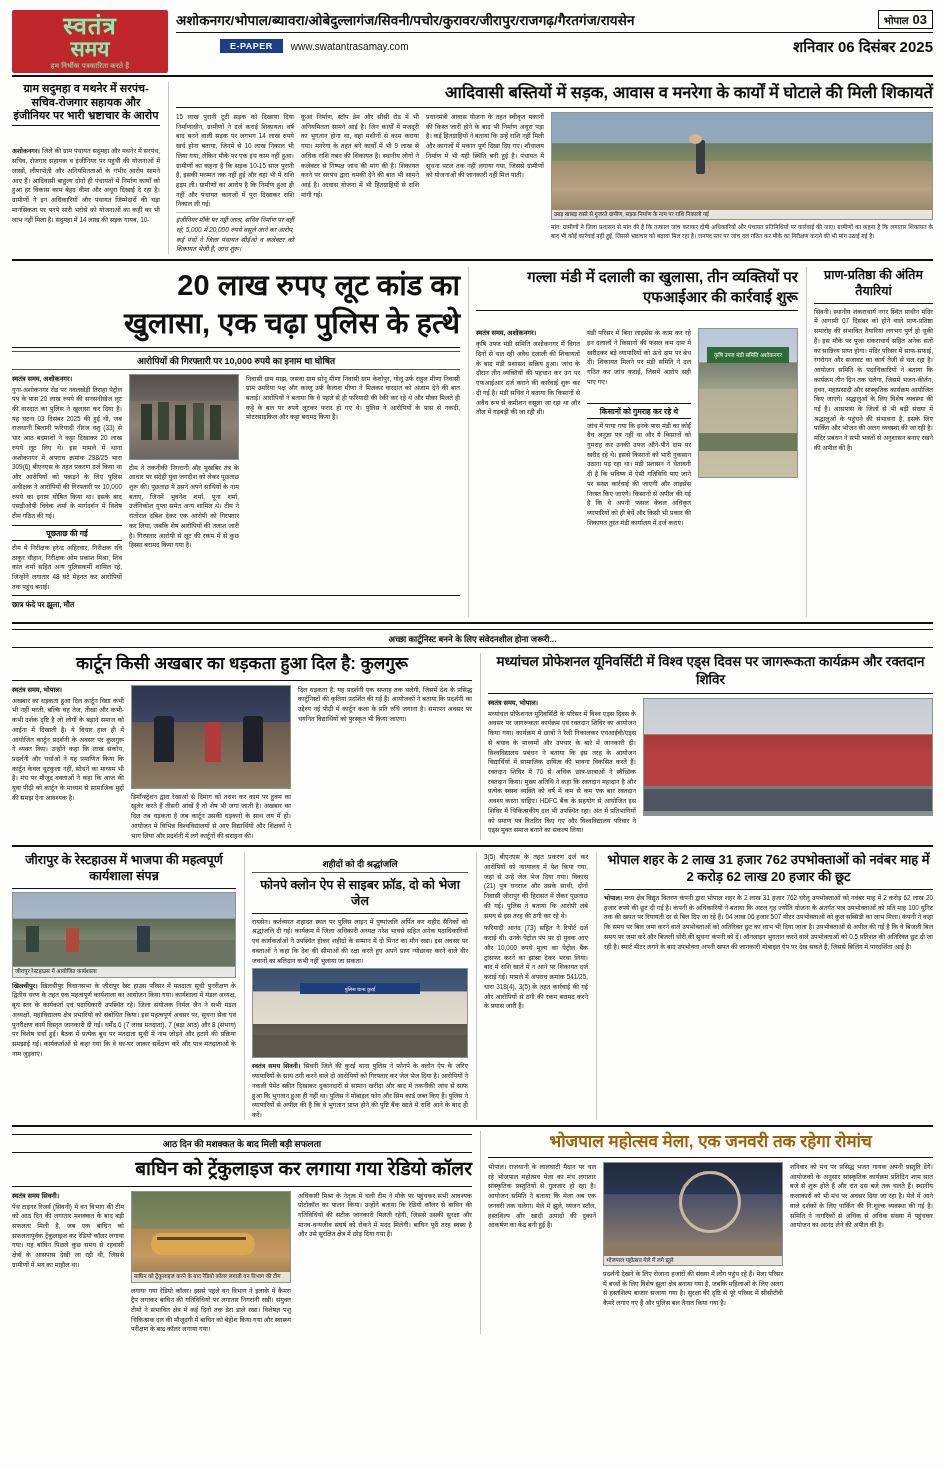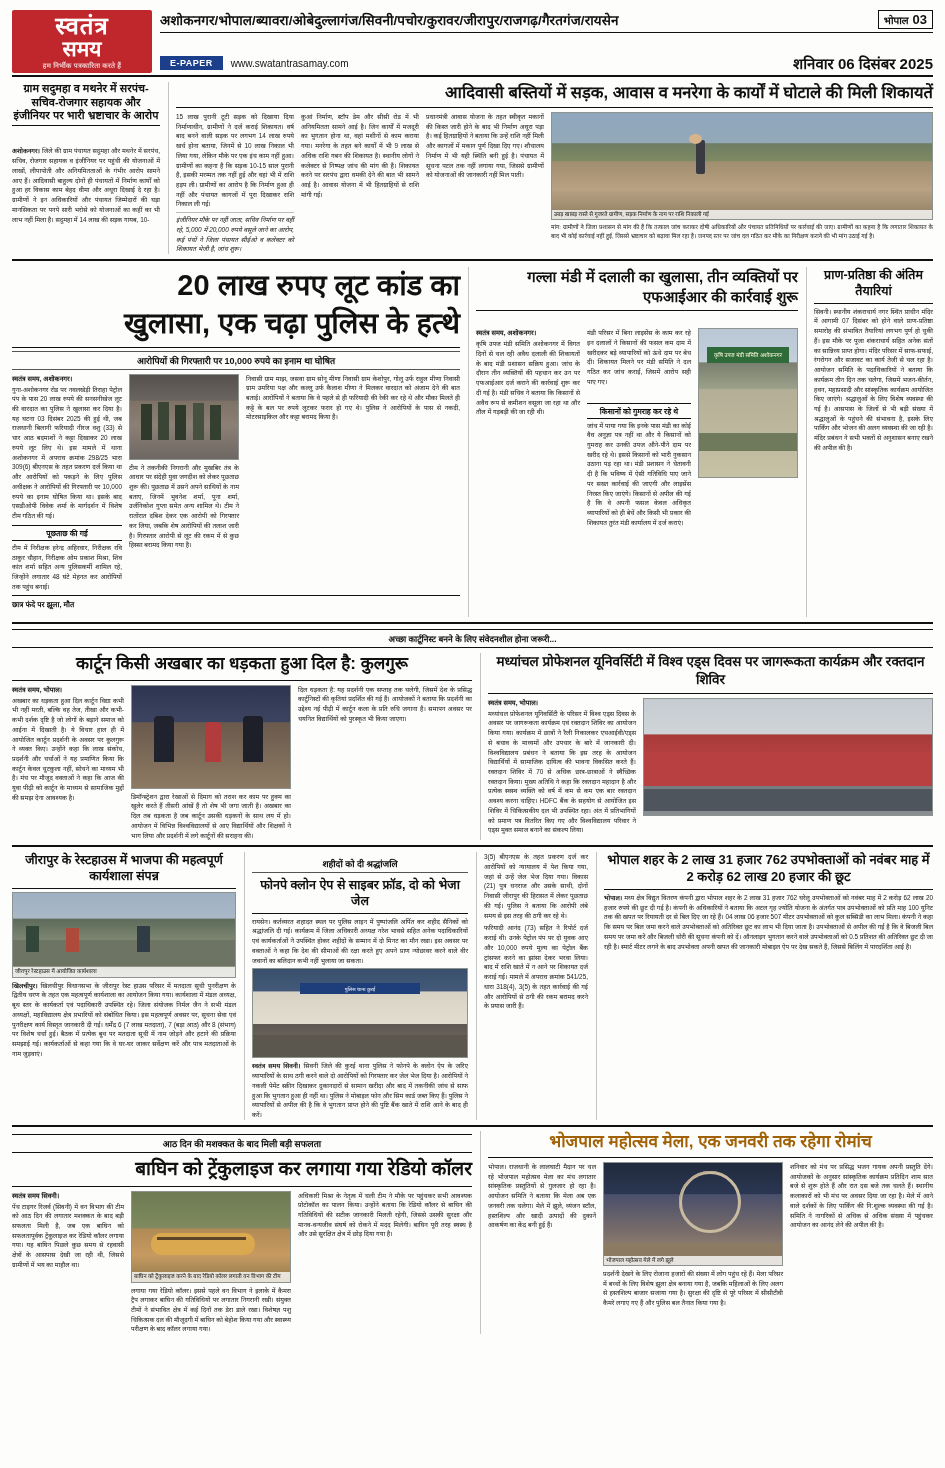--- a/index.html
+++ b/index.html
@@ -21,22 +21,22 @@
   }
   
   .masthead {
     display: flex;
     align-items: stretch;
     border-bottom: 2px solid #111;
     padding-bottom: 2px;
   }
   .logo-box {
     background: #c0272d;
-    color: #ffffff;
-    width: 140px;
+    color: #86efac;
+    width: 156px;
     min-height: 58px;
     display: flex;
     flex-direction: column;
     align-items: center;
     justify-content: center;
     padding: 3px 4px;
     border-radius: 2px;
   }
   .logo-line1 {
     font-size: 24px;
@@ -51,21 +51,21 @@
   }
   .logo-tag {
     font-size: 7px;
     margin-top: 1px;
     letter-spacing: .2px;
   }
   .masthead-right {
     flex: 1;
     display: flex;
     flex-direction: column;
-    justify-content: space-between;
+    justify-content: flex-start;
     padding-left: 8px;
   }
   .edition-row {
     display: flex;
     align-items: center;
     justify-content: space-between;
     border-bottom: 1px solid #111;
     padding-bottom: 3px;
   }
   .edition-cities {
@@ -87,20 +87,21 @@
   .edition-badge .num {
     font-size: 13px;
     font-weight: bold;
   }
   .info-row {
     display: flex;
     align-items: center;
     justify-content: space-between;
     font-size: 10px;
     padding-top: 3px;
+    margin-left: 44px;
   }
   .epaper-chip {
     background: #1b3f8b;
     color: #fff;
     font-size: 9px;
     font-weight: bold;
     padding: 2px 10px;
     margin-right: 8px;
     letter-spacing: .5px;
   }

